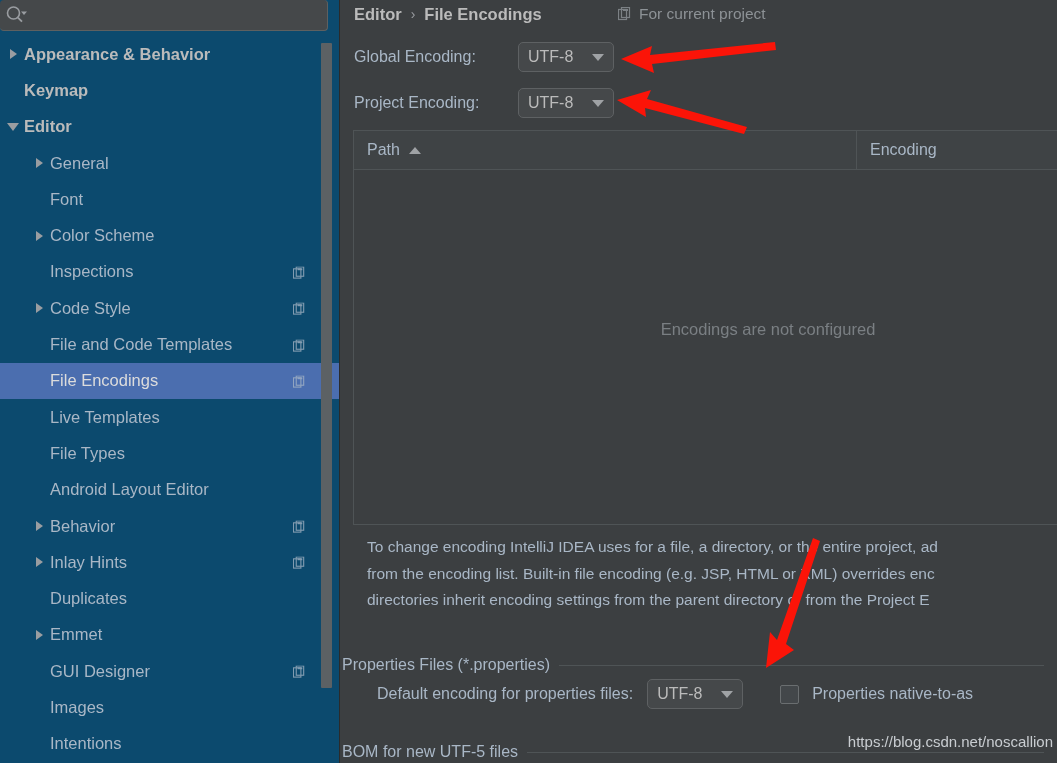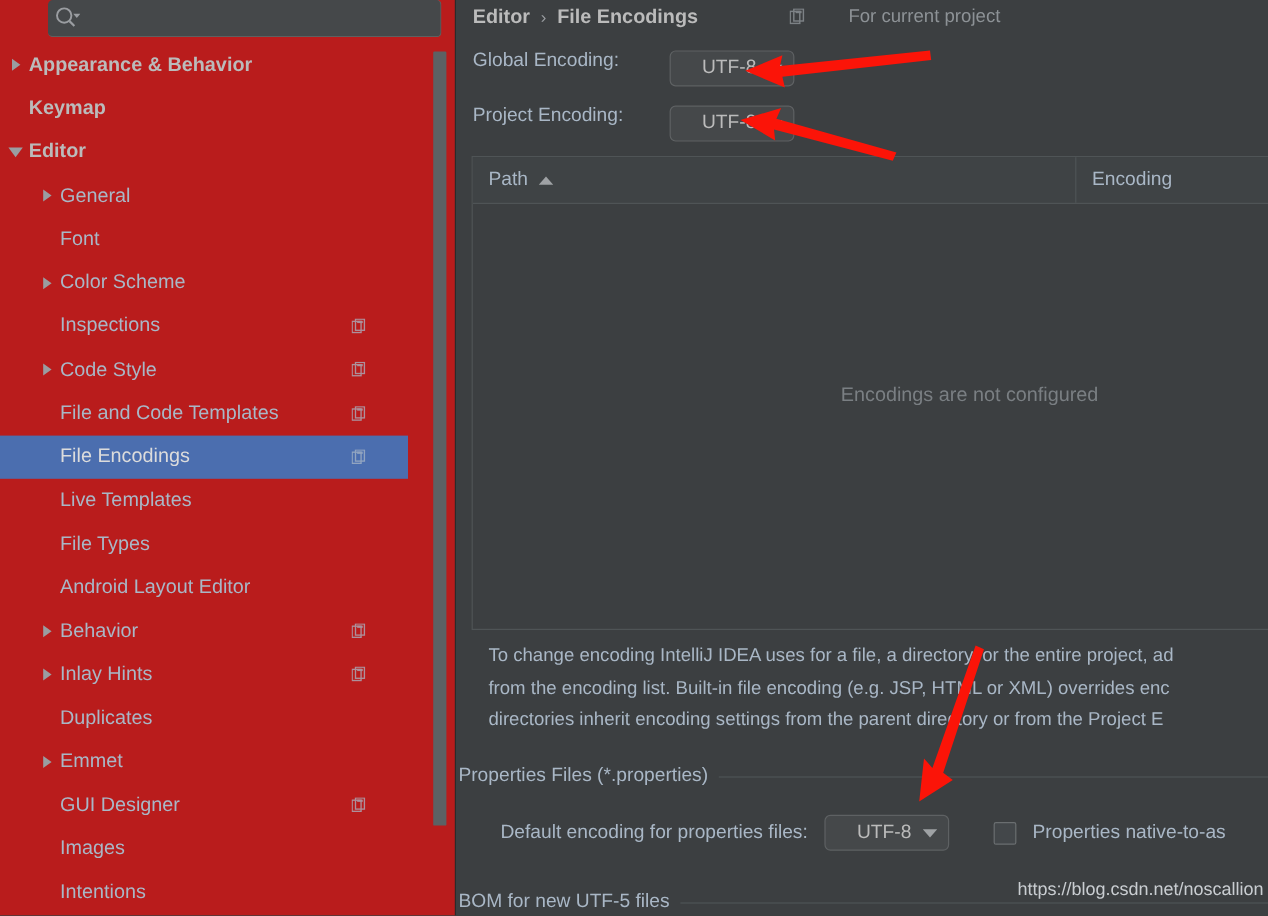--- a/index.html
+++ b/index.html
@@ -20,24 +20,23 @@
     position: absolute;
     inset: 0;
     display: flex;
     background: #3c3f41;
   }
 
   
   .sidebar {
     width: 340px;
     height: 763px;
-    background: #b91c1c;
+    background: #0c4a6e;
     position: relative;
     flex: 0 0 340px;
-    padding-left: 40px;
   }
   .search-row {
     height: 33px;
     padding: 2px 6px 0 0;
     box-sizing: border-box;
     position: relative;
   }
   .search-box {
     position: absolute;
     left: 0px;
@@ -177,51 +176,51 @@
   }
   .for-project {
     position: absolute;
     left: 278px;
     top: 2px;
     display: flex;
     align-items: center;
     height: 24px;
     font-size: 15.5px;
     color: #8d9296;
-    gap: 28px;
   }
   .for-project .copy-badge2 {
     width: 14px;
     height: 14px;
     margin-right: 7px;
     opacity: 0.8;
   }
 
   .field-row {
     position: absolute;
     left: 14px;
     display: flex;
+    align-items: center;
     height: 30px;
   }
   .field-label {
     font-size: 16px;
     color: #a9b7c6;
     white-space: nowrap;
   }
   .combo {
     box-sizing: border-box;
     height: 30px;
     min-width: 96px;
     background: #45484a;
     border: 1px solid #5e6163;
     border-radius: 5px;
     display: inline-flex;
     align-items: center;
     justify-content: space-between;
-    padding: 0 9px 0 26px;
+    padding: 0 9px 0 9px;
   }
   .combo .combo-val {
     font-size: 16px;
     color: #bbbbbb;
     white-space: nowrap;
   }
   .combo .caret {
     width: 0; height: 0;
     border-left: 6px solid transparent;
     border-right: 6px solid transparent;
@@ -573,21 +572,21 @@
         <div class="empty-text">Encodings are not configured</div>
       </div>
     </div>
 
     <div class="desc">
       <div>To change encoding IntelliJ IDEA uses for a file, a directory, or the entire project, ad</div>
       <div>from the encoding list. Built-in file encoding (e.g. JSP, HTML or XML) overrides enc</div>
       <div>directories inherit encoding settings from the parent directory or from the Project E</div>
     </div>
 
-    <div class="section-head" style="top:638px;">
+    <div class="section-head" style="top:656px;">
       <span class="sh-label">Properties Files (*.properties)</span>
       <span class="sh-line"></span>
     </div>
 
     <div class="props-row">
       <span class="field-label">Default encoding for properties files:</span>
       <span class="combo" style="margin-left:14px;">
         <span class="combo-val">UTF-8</span>
         <span class="caret"></span>
       </span>

